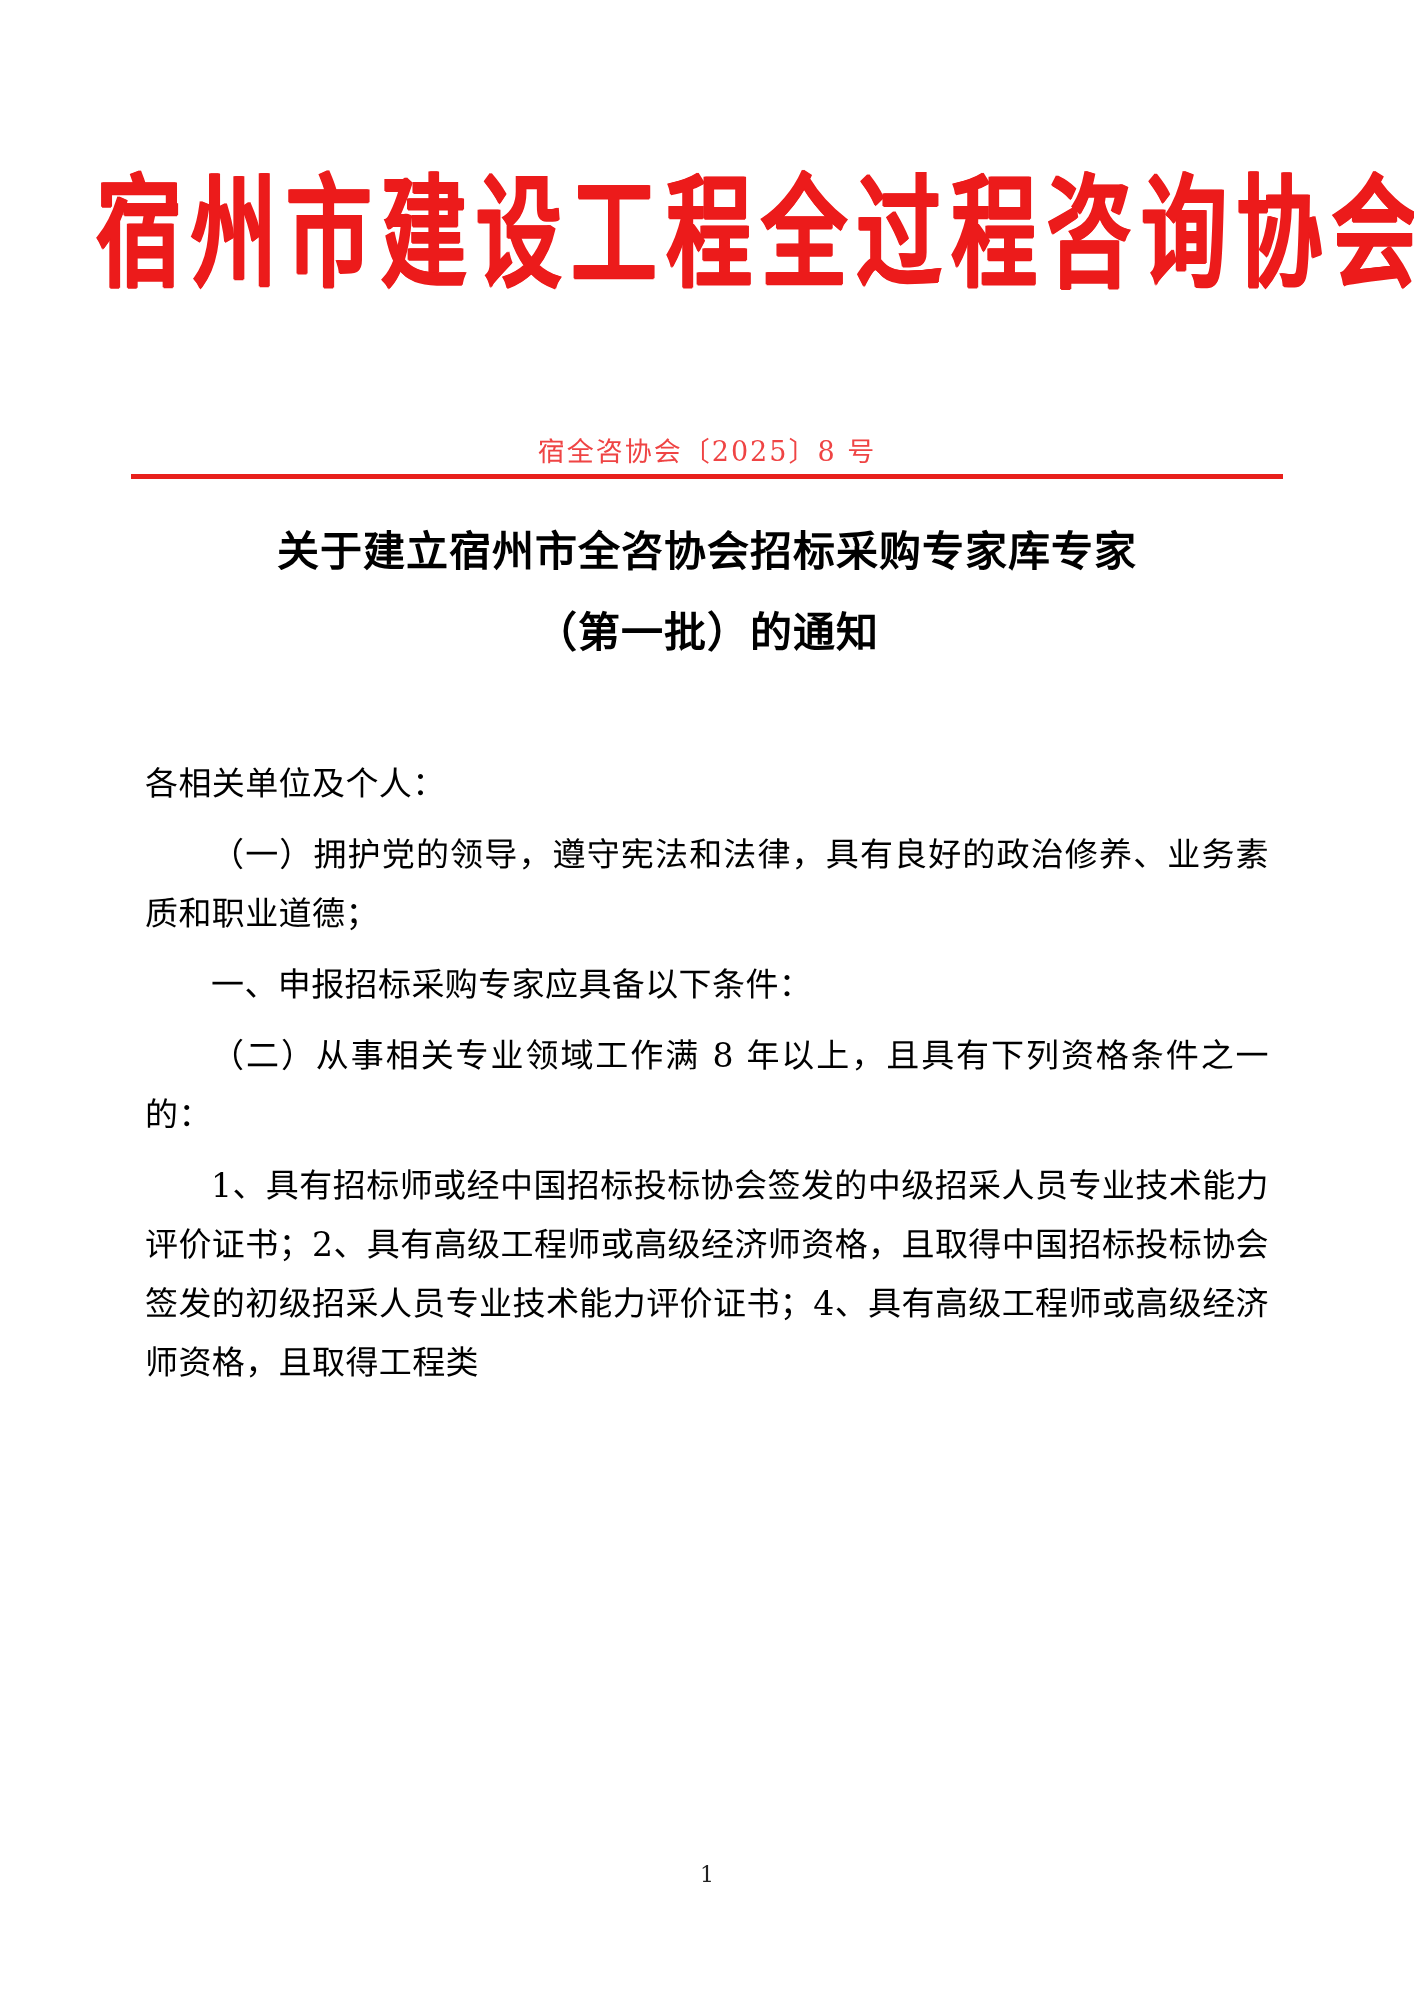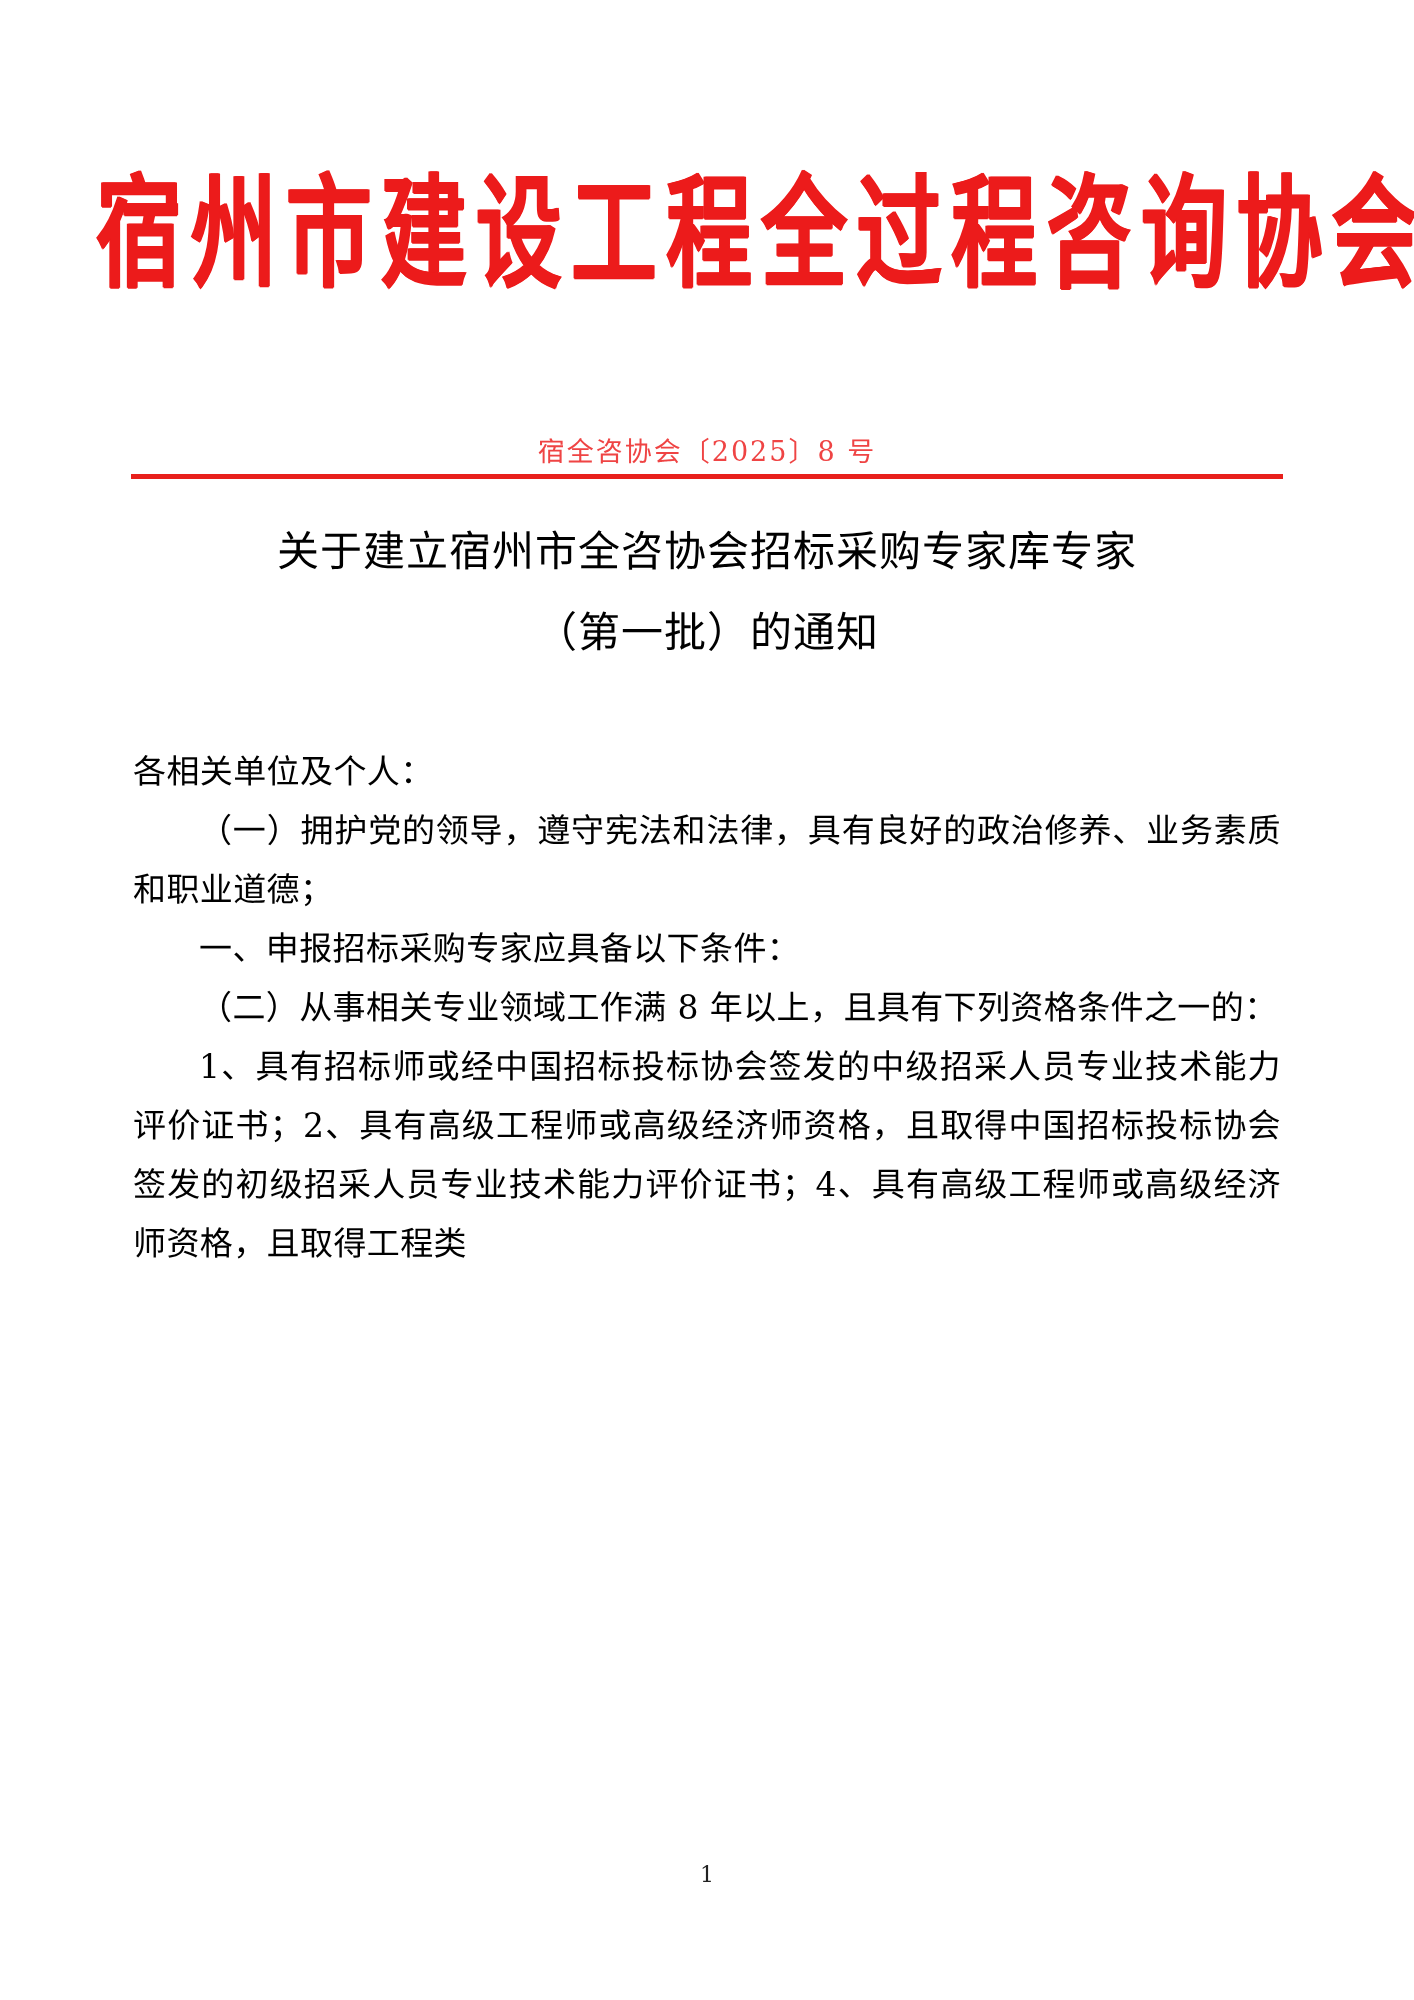--- a/index.html
+++ b/index.html
@@ -70,21 +70,21 @@
   }
 
   
   .doc-title {
     position: absolute;
     left: 140px;
     right: 140px;
     top: 512px;
     text-align: center;
     font-family: "DejaVu Serif", "Liberation Serif", serif;
-    font-weight: 400;
+    font-weight: 700;
     color: #000000;
     font-size: 42px;
     line-height: 1.92;
     letter-spacing: 1px;
   }
   .doc-title .title-line {
     display: block;
     white-space: nowrap;
   }
 
@@ -96,21 +96,21 @@
     top: 742px;
     font-family: "DejaVu Serif", "Liberation Serif", serif;
     font-size: 33px;
     line-height: 59px;
     color: #000000;
     text-align: justify;
     text-justify: inter-character;
     letter-spacing: 0.4px;
   }
   .body-text p {
-    margin: 0;
+    margin: 12px;
   }
   .body-text p.indent {
     text-indent: 2em;
   }
 
   
   .page-number {
     position: absolute;
     left: 0;
     right: 0;

